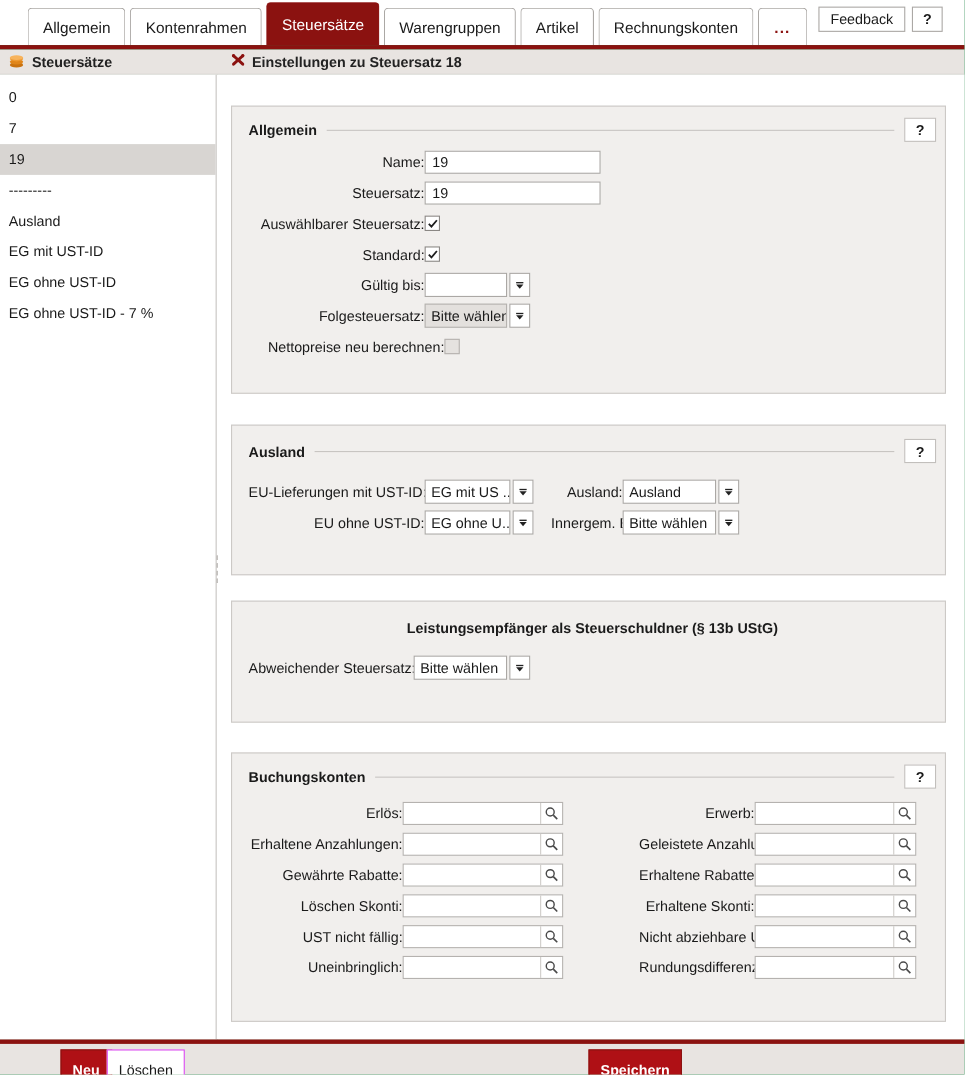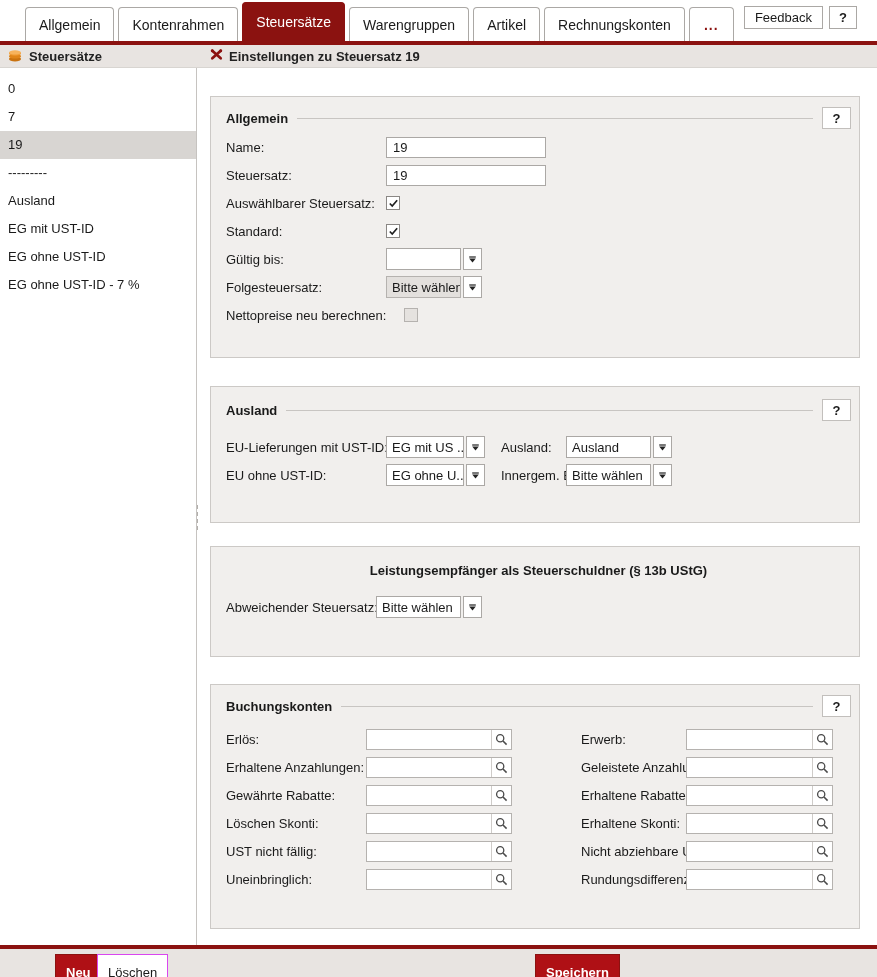--- a/index.html
+++ b/index.html
@@ -43,21 +43,21 @@
   .main { position:absolute; left:198px; right:0; top:0; bottom:0; background:#fff; }
   .panel { position:absolute; left:12px; width:650px; background:#F1EFED; border:1px solid #ccc9c6; }
   .panel-h { position:absolute; left:15px; right:8px; display:flex; align-items:center; }
   .panel-title { font-size:13px; font-weight:bold; color:#1a1a1a; white-space:nowrap; }
   .hline { flex:1; height:1px; background:#c8c5c2; margin:0 9px; }
   .qbtn { width:29px; height:22px; background:#fff; border:1px solid #c2bfbc; font-size:13px;
           font-weight:bold; display:flex; align-items:center; justify-content:center; color:#1a1a1a; }
 
   .rows { position:absolute; left:15px; right:15px; }
   .row { height:28px; display:flex; align-items:center; }
-  .lbl { font-size:13px; color:#1a1a1a; white-space:nowrap; }
+  .lbl { font-size:13px; color:#1a1a1a; white-space:nowrap;text-align:right; }
   .lbl.w160 { width:160px; } .lbl.w150 { width:150px; }
 
   .tinput { width:160px; height:21px; border:1px solid #aba8a5; background:#fff; font-size:13px;
             padding:0 6px; font-family:"Liberation Sans", sans-serif; color:#1a1a1a; }
   .cb { width:14px; height:14px; background:#fff; border:1px solid #8a8784; display:flex;
         align-items:center; justify-content:center; }
   .cb.disabled { background:#E5E2DF; border-color:#b5b2af; }
   .combo { display:flex; align-items:center; gap:2px; }
   .combo-box { height:22px; border:1px solid #aba8a5; background:#fff; font-size:13px;
                display:flex; align-items:center; padding:0 5px; white-space:nowrap; overflow:hidden; color:#1a1a1a; }
@@ -122,21 +122,21 @@
       <span>
         <svg width="13" height="13" viewBox="0 0 13 13">
           <g stroke="#8B1210" stroke-width="2.7" stroke-linecap="round">
             <line x1="2.3" y1="2.7" x2="10.7" y2="10.3"></line>
             <line x1="10.7" y1="2.7" x2="2.3" y2="10.3"></line>
           </g>
           <circle cx="2.3" cy="2.7" r="1.5" fill="#8B1210"></circle>
           <circle cx="10.7" cy="2.7" r="1.5" fill="#8B1210"></circle>
         </svg>
       </span>
-      <span>Einstellungen zu Steuersatz 19</span>
+      <span>Einstellungen zu Steuersatz 18</span>
     </div>
   </div>
 
   <div class="body">
 
     <div class="sidebar">
       <div class="side-item">0</div>
       <div class="side-item">7</div>
       <div class="side-item selected">19</div>
       <div class="side-item">---------</div>

